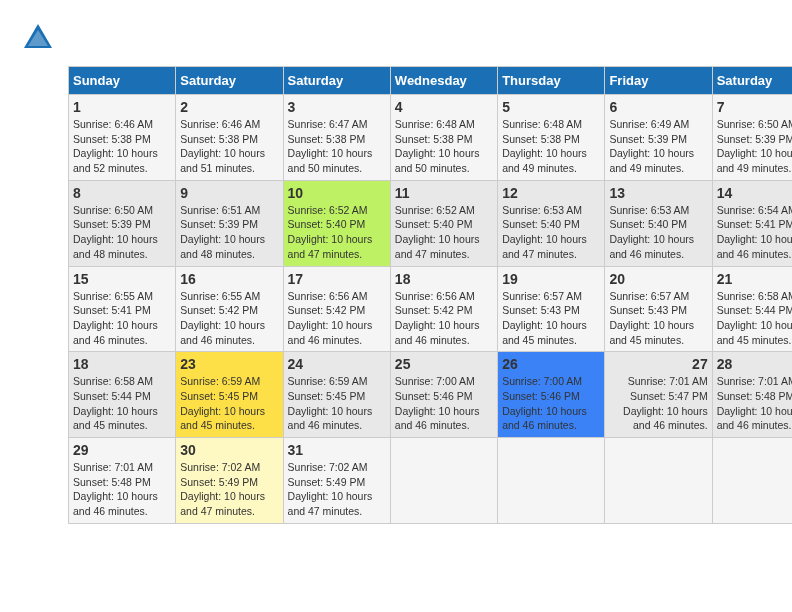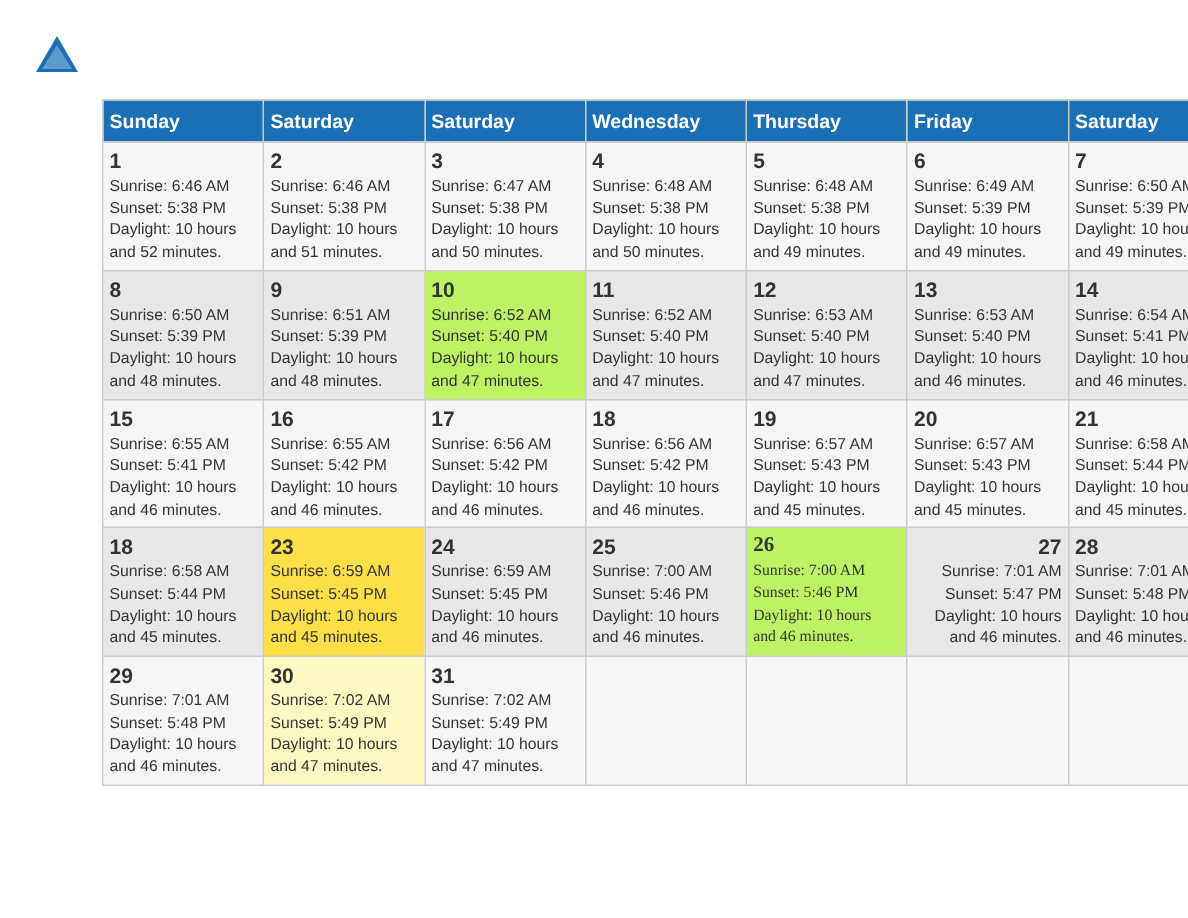--- a/index.html
+++ b/index.html
@@ -301,21 +301,21 @@
 Daylight: 10 hours
 and 46 minutes.</div>
         </td>
         <td style="background-color: rgb(232, 232, 232);">
           <span class="day-number">25</span>
           <div class="day-info" style="white-space: pre-line;">Sunrise: 7:00 AM
 Sunset: 5:46 PM
 Daylight: 10 hours
 and 46 minutes.</div>
         </td>
-        <td style="background-color: #bef264; font-family: Liberation Serif, serif;">
+        <td style="background-color: #3b82f6;">
           <span class="day-number">26</span>
           <div class="day-info" style="white-space: pre-line;">Sunrise: 7:00 AM
 Sunset: 5:46 PM
 Daylight: 10 hours
 and 46 minutes.</div>
         </td>
         <td style="background-color: rgb(232, 232, 232); text-align: right;">
           <span class="day-number">27</span>
           <div class="day-info" style="white-space: pre-line;">Sunrise: 7:01 AM
 Sunset: 5:47 PM

